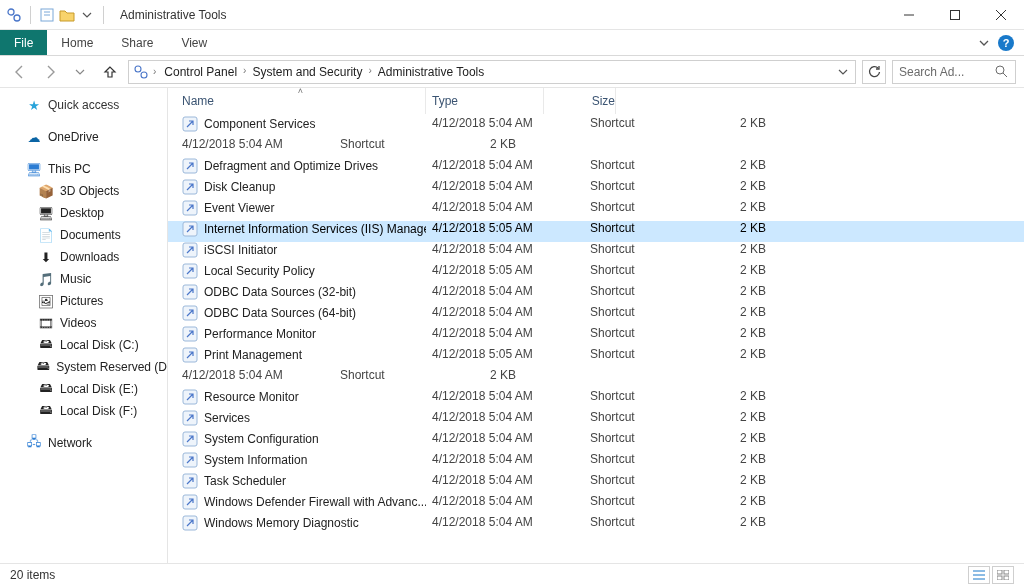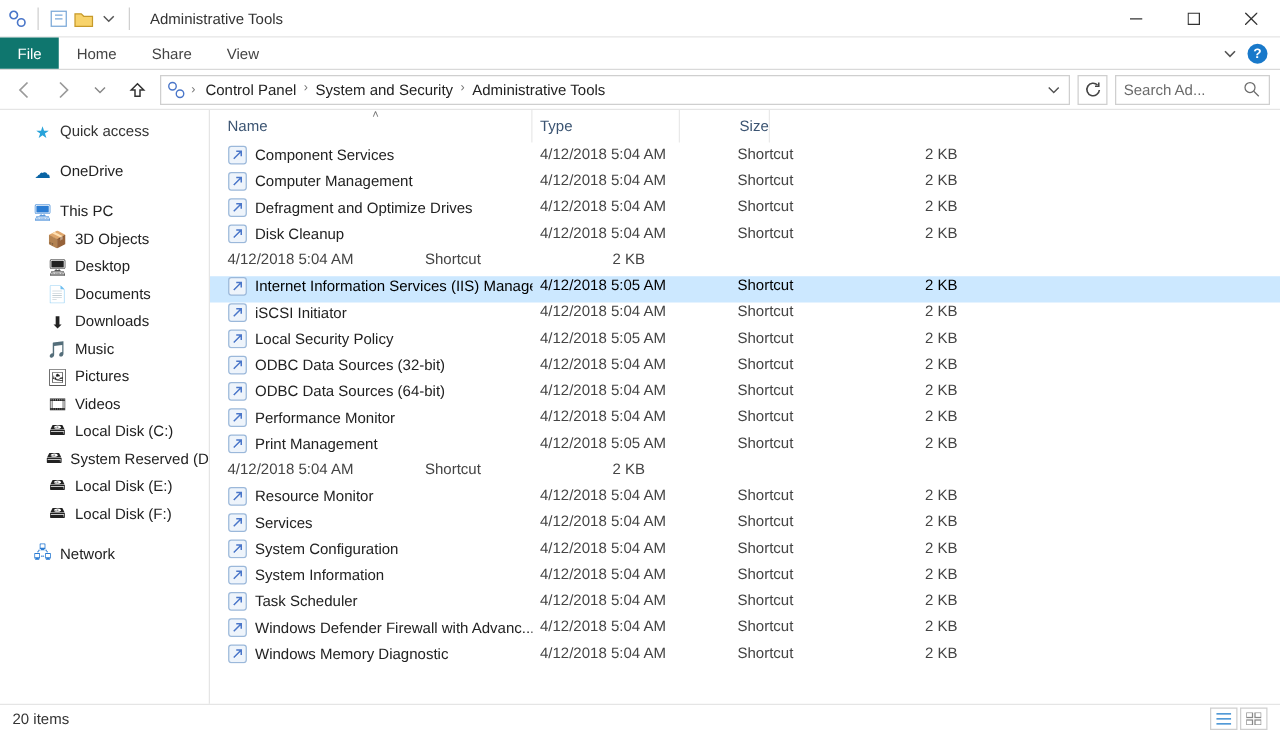--- a/index.html
+++ b/index.html
@@ -324,29 +324,20 @@
                 <path d="M5 11l6-6M7 5h4v4" fill="none" stroke="#4a76c9" stroke-width="1.2"></path>
               </svg>
             </span>
             <span>Component Services</span>
           </div>
           <div class="cell date">4/12/2018 5:04 AM</div>
           <div class="cell type">Shortcut</div>
           <div class="cell size">2 KB</div>
         </div>
         <div class="row">
-          <div class="cell name">
-            <span class="ic shortcut">
-              <svg width="16" height="16" viewBox="0 0 16 16">
-                <rect x="1" y="1" width="14" height="14" rx="2" fill="#eef4fb" stroke="#9bb8da"></rect>
-                <path d="M5 11l6-6M7 5h4v4" fill="none" stroke="#4a76c9" stroke-width="1.2"></path>
-              </svg>
-            </span>
-            <span>Computer Management</span>
-          </div>
           <div class="cell date">4/12/2018 5:04 AM</div>
           <div class="cell type">Shortcut</div>
           <div class="cell size">2 KB</div>
         </div>
         <div class="row">
           <div class="cell name">
             <span class="ic shortcut">
               <svg width="16" height="16" viewBox="0 0 16 16">
                 <rect x="1" y="1" width="14" height="14" rx="2" fill="#eef4fb" stroke="#9bb8da"></rect>
                 <path d="M5 11l6-6M7 5h4v4" fill="none" stroke="#4a76c9" stroke-width="1.2"></path>
@@ -366,20 +357,29 @@
                 <path d="M5 11l6-6M7 5h4v4" fill="none" stroke="#4a76c9" stroke-width="1.2"></path>
               </svg>
             </span>
             <span>Disk Cleanup</span>
           </div>
           <div class="cell date">4/12/2018 5:04 AM</div>
           <div class="cell type">Shortcut</div>
           <div class="cell size">2 KB</div>
         </div>
         <div class="row">
+          <div class="cell name">
+            <span class="ic shortcut">
+              <svg width="16" height="16" viewBox="0 0 16 16">
+                <rect x="1" y="1" width="14" height="14" rx="2" fill="#eef4fb" stroke="#9bb8da"></rect>
+                <path d="M5 11l6-6M7 5h4v4" fill="none" stroke="#4a76c9" stroke-width="1.2"></path>
+              </svg>
+            </span>
+            <span>Event Viewer</span>
+          </div>
           <div class="cell date">4/12/2018 5:04 AM</div>
           <div class="cell type">Shortcut</div>
           <div class="cell size">2 KB</div>
         </div>
         <div class="row selected">
           <div class="cell name">
             <span class="ic shortcut">
               <svg width="16" height="16" viewBox="0 0 16 16">
                 <rect x="1" y="1" width="14" height="14" rx="2" fill="#eef4fb" stroke="#9bb8da"></rect>
                 <path d="M5 11l6-6M7 5h4v4" fill="none" stroke="#4a76c9" stroke-width="1.2"></path>

